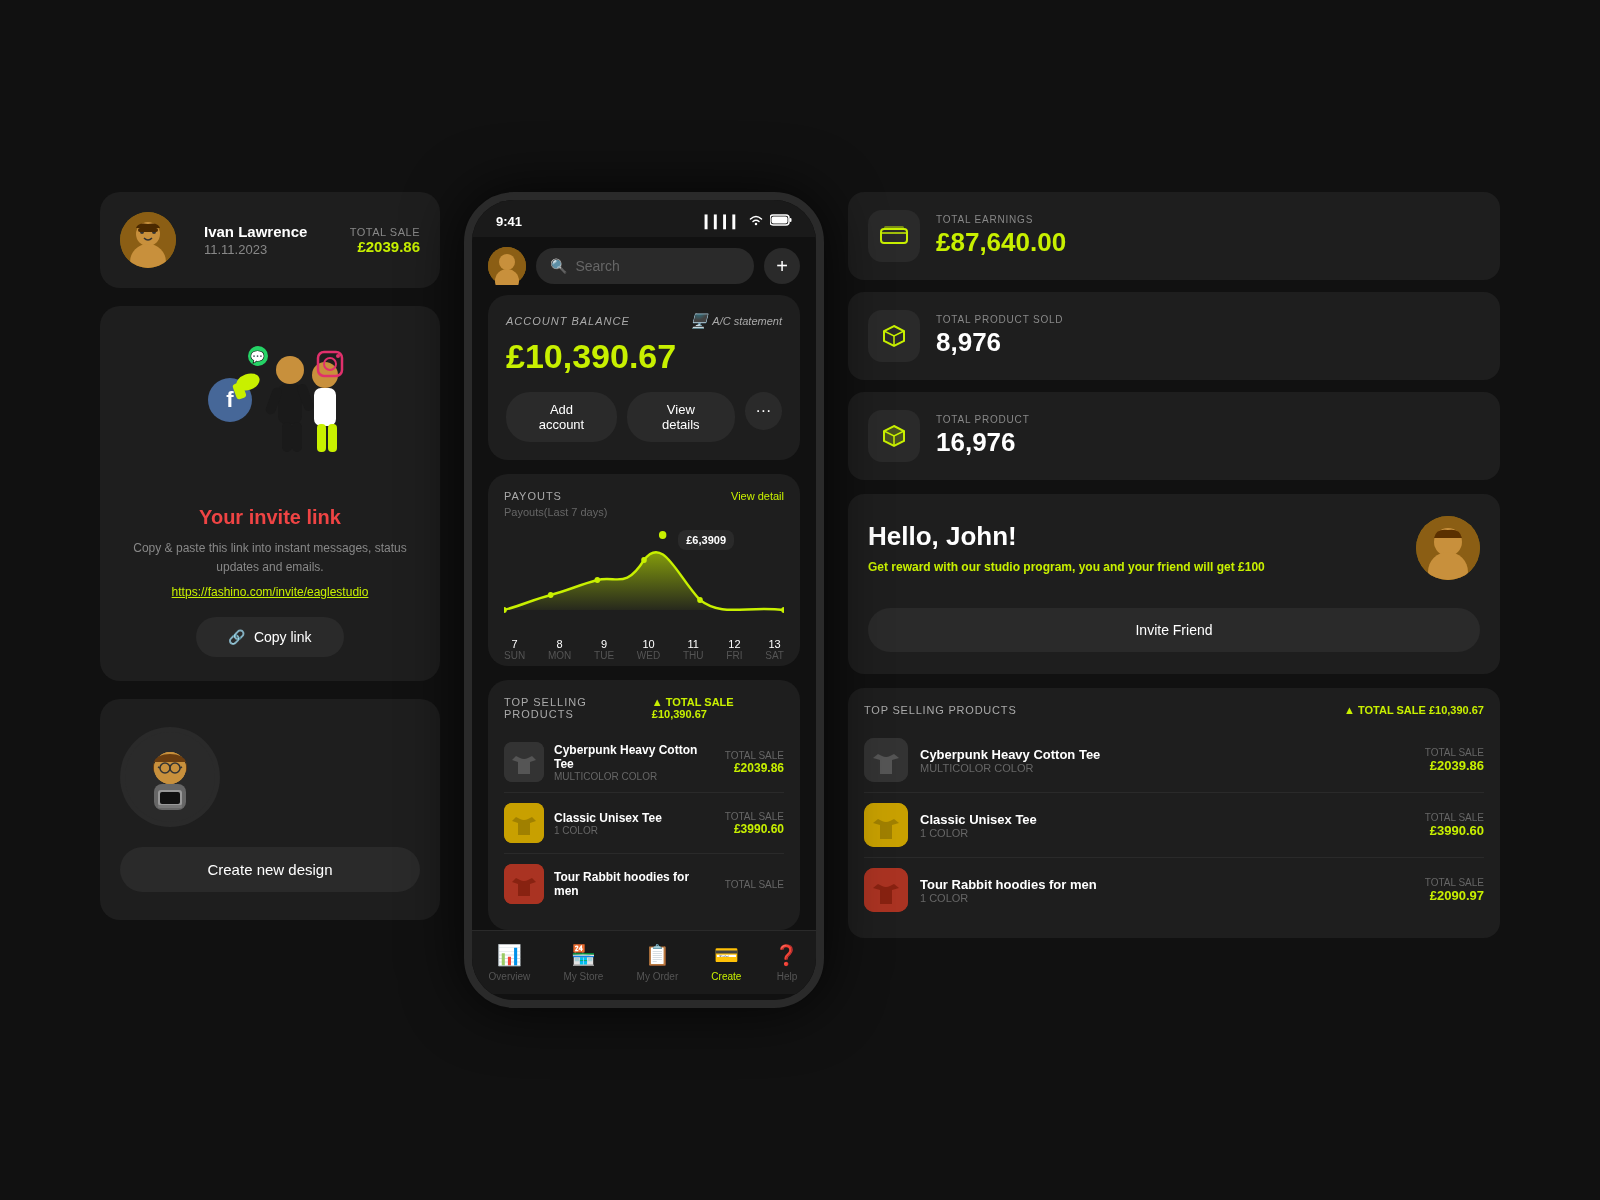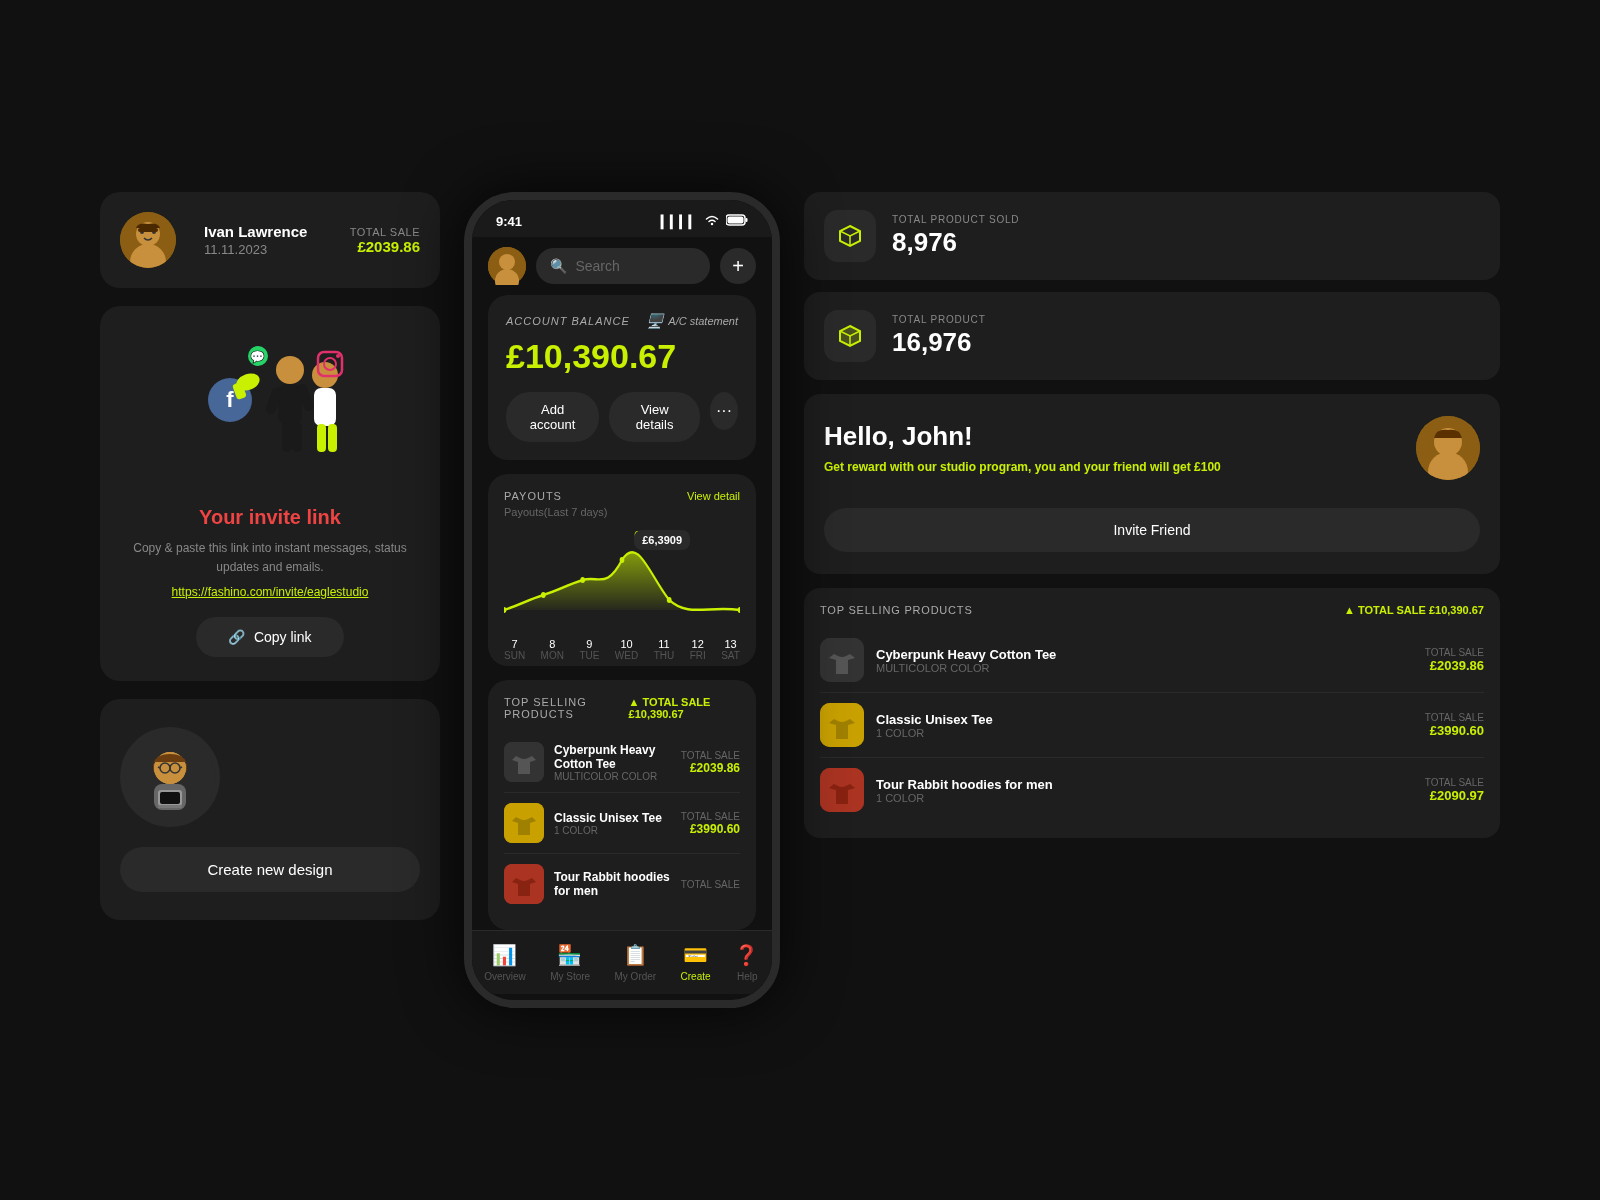--- a/index.html
+++ b/index.html
@@ -140,21 +140,21 @@
       border: none;
       border-radius: 24px;
       padding: 14px 48px;
       font-size: 15px;
       cursor: pointer;
       width: 100%;
     }
 
     
     .phone-container {
-      width: 316px;
+      width: 360px;
       flex-shrink: 0;
     }
     .phone {
       background: #1a1a1a;
       border-radius: 50px;
       border: 8px solid #2a2a2a;
       overflow: hidden;
       position: relative;
       box-shadow: 0 0 60px rgba(0,0,0,0.8);
     }
@@ -824,20 +824,33 @@
           </div>
         </div>
       </div>
     </div>
   </div>
 
   <div class="right-column">
 
     <div class="stats-cards">
 
+      <div class="stat-card">
+        <div class="stat-icon-box">
+          <svg width="28" height="20" viewBox="0 0 28 20">
+            <rect x="1" y="3" width="26" height="14" rx="3" stroke="#c8f000" stroke-width="2" fill="none"></rect>
+            <rect x="4" y="0" width="20" height="3" rx="1.5" fill="#c8f000" opacity="0.5"></rect>
+            <line x1="1" y1="7" x2="27" y2="7" stroke="#c8f000" stroke-width="1.5"></line>
+          </svg>
+        </div>
+        <div class="stat-info">
+          <div class="stat-label">TOTAL EARNINGS</div>
+          <div class="stat-value">£87,640.00</div>
+        </div>
+      </div>
 
       <div class="stat-card">
         <div class="stat-icon-box">
           <svg width="28" height="28" viewBox="0 0 28 28">
             <path d="M14 4 L24 9 L24 19 L14 24 L4 19 L4 9 Z" stroke="#c8f000" stroke-width="2" fill="none"></path>
             <path d="M4 9 L14 14 L24 9" stroke="#c8f000" stroke-width="1.5" fill="none"></path>
             <line x1="14" y1="14" x2="14" y2="24" stroke="#c8f000" stroke-width="1.5"></line>
           </svg>
         </div>
         <div class="stat-info">

